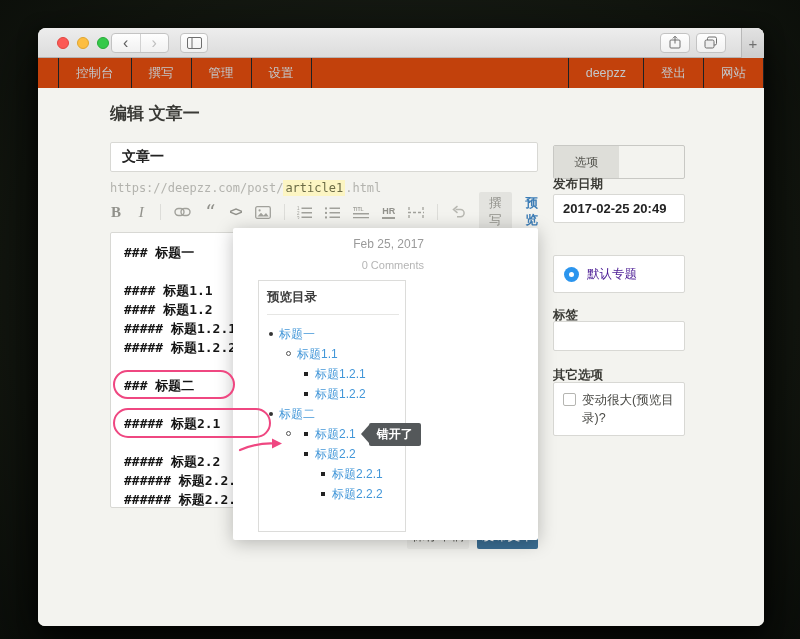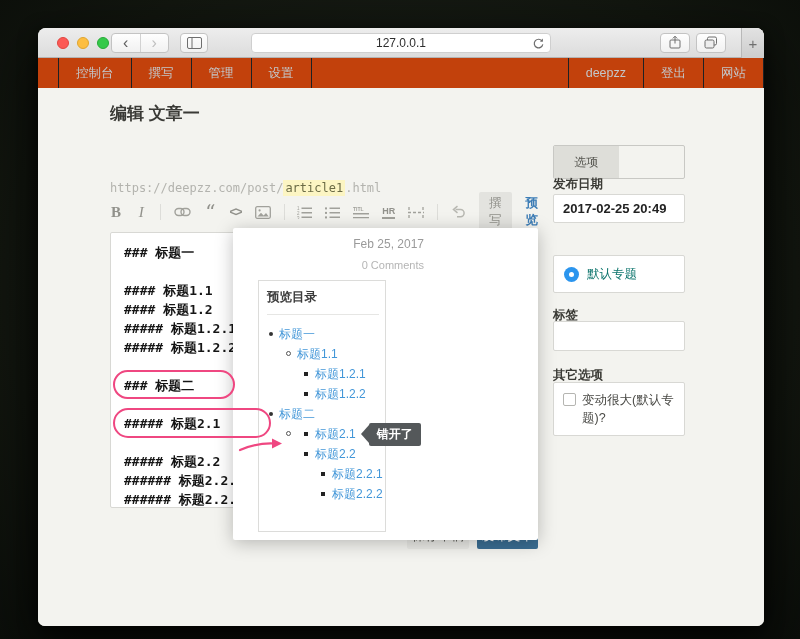--- a/index.html
+++ b/index.html
@@ -78,21 +78,21 @@
   .editor { position:absolute; left:72px; top:144px; width:428px; height:276px; overflow:hidden; }
   .ed-body { padding:11px 13px; font-family:"DejaVu Sans Mono","Liberation Mono",monospace;
              font-size:13px; font-weight:bold; color:#151515; }
   .ed-line { height:19px; white-space:pre; }
 
   
   .popup { position:absolute; left:195px; top:140px; width:305px; height:312px; background:#fff;
            box-shadow:0 3px 18px rgba(0,0,0,.25); border-radius:2px; z-index:2; }
   .p-date { position:absolute; top:9px; right:114px; font-size:12px; color:#9a9a9a; white-space:nowrap; }
   .p-comments { position:absolute; top:31px; right:114px; font-size:11px; color:#b5b5b5; white-space:nowrap; }
-  .toc-box { position:absolute; left:25px; top:52px; width:128px; height:252px;
+  .toc-box { position:absolute; left:25px; top:52px; width:148px; height:252px;
              border:1px solid #dcdcda; background:#fff; padding:8px 6px 8px 8px; overflow:visible; }
   .toc-title { font-size:12.5px; font-weight:bold; color:#3c3c3c; }
   .toc-hr { border:none; border-top:1px solid #e6e6e4; margin:8px 0 9px; }
   .toc-row { position:relative; height:20px; display:flex; align-items:center; white-space:nowrap; }
   .toc-row a { color:#4296d8; font-size:12px; text-decoration:none; cursor:pointer; }
   .b-disc,.b-circ,.b-sq { position:absolute; top:50%; }
   .b-disc { width:4px; height:4px; border-radius:50%; background:#333; margin-top:-2px; }
   .b-circ { width:5px; height:5px; border-radius:50%; border:1px solid #555; margin-top:-3px; background:#fff; }
   .b-sq { width:4px; height:4px; background:#222; margin-top:-2px; }
   .l1 .b-disc { left:2px; } .l1 a { margin-left:12px; }
@@ -115,21 +115,21 @@
   .side-tab { flex:1; display:flex; align-items:center; justify-content:center; font-size:12px; color:#55554f; cursor:pointer; }
   .side-tab.active { background:#deded9; }
   .side-tab.idle { background:#fafaf8; border-left:1px solid #c8c8c4;margin-top:44px; }
   .side-label { position:absolute; left:0; font-size:12.5px; font-weight:bold; color:#3b3b36; }
   .lab-date { top:88px; } .lab-topic { top:151px;margin-top:26px; } .lab-tags { top:219px; } .lab-other { top:279px; }
   .date-input { position:absolute; left:0; top:106px; width:132px; height:29px;
                 font-size:13px; font-weight:bold; color:#222; padding:9px 9px; outline:none; }
   .topic-panel { position:absolute; left:0; top:167px; width:132px; height:38px; display:flex; align-items:center; padding:0 10px; }
   .radio { width:15px; height:15px; border-radius:50%; background:#2b95ee; position:relative; cursor:pointer; flex:none; }
   .radio::after { content:""; position:absolute; left:5px; top:5px; width:5px; height:5px; border-radius:50%; background:#fff; }
-  .topic-label { margin-left:8px; font-size:12.5px; color:#0f766e; }
+  .topic-label { margin-left:8px; font-size:12.5px; color:#4c1d95; }
   .tags-input { position:absolute; left:0; top:233px; width:132px; height:30px; padding:0 9px; font-size:13px; outline:none; }
   .other-panel { position:absolute; left:0; top:294px; width:132px; height:54px; padding:8px 9px; }
   .chk-row { display:flex; align-items:flex-start; }
   .checkbox { width:13px; height:13px; border:1px solid #b5b5b1; border-radius:2px; background:#fff; margin-top:2px; flex:none; cursor:pointer; }
   .chk-label { margin-left:6px; font-size:12.5px; color:#4a4a46; line-height:18px; }
 
   
   .btn { position:absolute; top:434px; height:27px; border:none; border-radius:2px; font-size:13px;
          font-family:inherit; cursor:pointer; }
   .save-btn { left:369px; width:62px; background:#e9e9e5; color:#53534e; }
@@ -156,29 +156,20 @@
       </div>
       <div class="tb-btn navgrp">
         <span>‹</span>
         <span class="fwd">›</span>
       </div>
       <div class="tb-btn sbbtn">
         <span>
           <svg width="15" height="12" viewBox="0 0 15 12">
               <rect x="0.5" y="0.5" width="14" height="11" rx="1.5" fill="none" stroke="#6e6e6e"></rect>
               <line x1="5" y1="0.5" x2="5" y2="11.5" stroke="#6e6e6e"></line>
-            </svg>
-        </span>
-      </div>
-      <div class="urlbar">
-        <span>127.0.0.1</span>
-        <span class="reload">
-          <svg width="13" height="13" viewBox="0 0 13 13">
-              <path d="M10.2 4.2 A4.3 4.3 0 1 0 10.8 7.4" fill="none" stroke="#6e6e6e" stroke-width="1.2"></path>
-              <path d="M10.9 1.6 L10.9 4.8 L7.8 4.6 Z" fill="#6e6e6e"></path>
             </svg>
         </span>
       </div>
       <div class="tb-btn sharebtn">
         <span>
           <svg width="12" height="14" viewBox="0 0 12 14">
               <rect x="1" y="5" width="10" height="8" rx="1" fill="none" stroke="#6e6e6e"></rect>
               <line x1="6" y1="1.5" x2="6" y2="8.5" stroke="#6e6e6e"></line>
               <path d="M3.8 3.5 L6 1.2 L8.2 3.5" fill="none" stroke="#6e6e6e"></path>
             </svg>
@@ -206,20 +197,21 @@
       <div class="nav-right">
         <div class="nav-item">deepzz</div>
         <div class="nav-item">登出</div>
         <div class="nav-item">网站</div>
       </div>
     </div>
 
     <div class="content">
       <div class="page-title">编辑 文章一</div>
 
+      <input class="fld title-input" value="文章一" style="">
 
       <div class="urlline"><span>https://deepzz.com/post/</span><span class="slug">article1</span><span>.html</span></div>
 
       <div class="toolbar">
         <span class="ticon bold">B</span>
         <span class="ticon italic">I</span>
         <span class="tb-sep"></span>
         <span class="ticon">
           <svg width="17" height="12" viewBox="0 0 17 12">
               <rect x="1" y="2.5" width="9" height="7" rx="3.5" fill="none" stroke="#a1a19b" stroke-width="1.4"></rect>
@@ -364,21 +356,21 @@
         <div class="fld topic-panel">
           <span class="radio"></span>
           <span class="topic-label">默认专题</span>
         </div>
         <div class="side-label lab-tags">标签</div>
         <input class="fld tags-input" value="" style="">
         <div class="side-label lab-other">其它选项</div>
         <div class="fld other-panel">
           <div class="chk-row">
             <span class="checkbox"></span>
-            <span class="chk-label">变动很大(默认专题)?</span>
+            <span class="chk-label">变动很大(预览目录)?</span>
           </div>
         </div>
       </div>
 
       <button class="btn save-btn">保存草稿</button>
       <button class="btn publish-btn">发布文章</button>
     </div>
   </div>
 
   <div class="anno">

